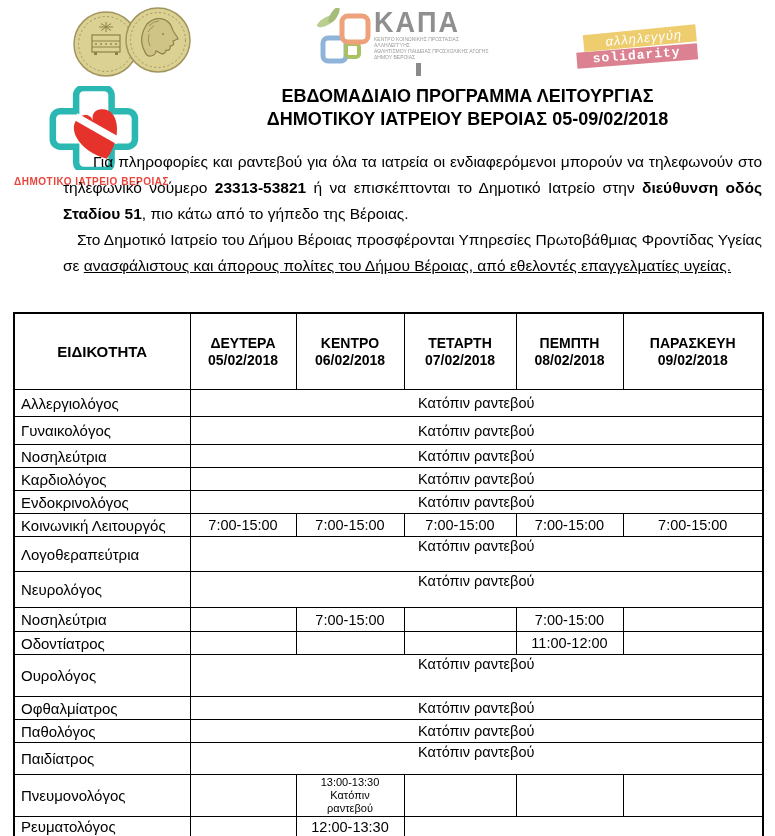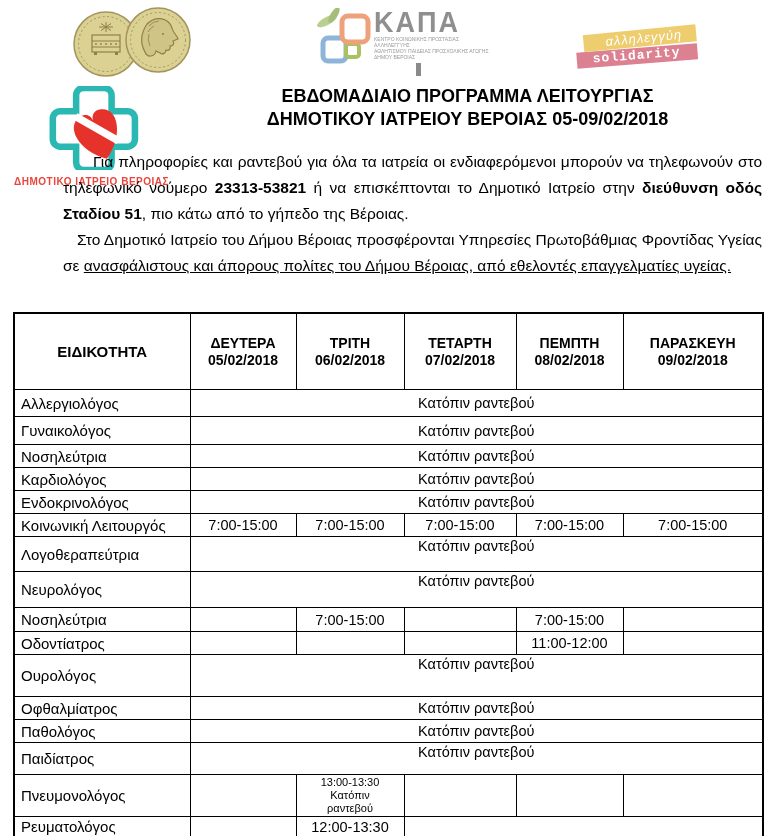--- a/index.html
+++ b/index.html
@@ -132,21 +132,21 @@
         <col style="width:140px">
     </colgroup>
     <thead>
       <tr>
         <th class="h-spec">ΕΙΔΙΚΟΤΗΤΑ</th>
         <th class="h-day">
           <div>ΔΕΥΤΕΡΑ</div>
           <div>05/02/2018</div>
         </th>
         <th class="h-day">
-          <div>ΤΡΙΤΗ</div>
+          <div>ΚΕΝΤΡΟ</div>
           <div>06/02/2018</div>
         </th>
         <th class="h-day">
           <div>ΤΕΤΑΡΤΗ</div>
           <div>07/02/2018</div>
         </th>
         <th class="h-day">
           <div>ΠΕΜΠΤΗ</div>
           <div>08/02/2018</div>
         </th>

